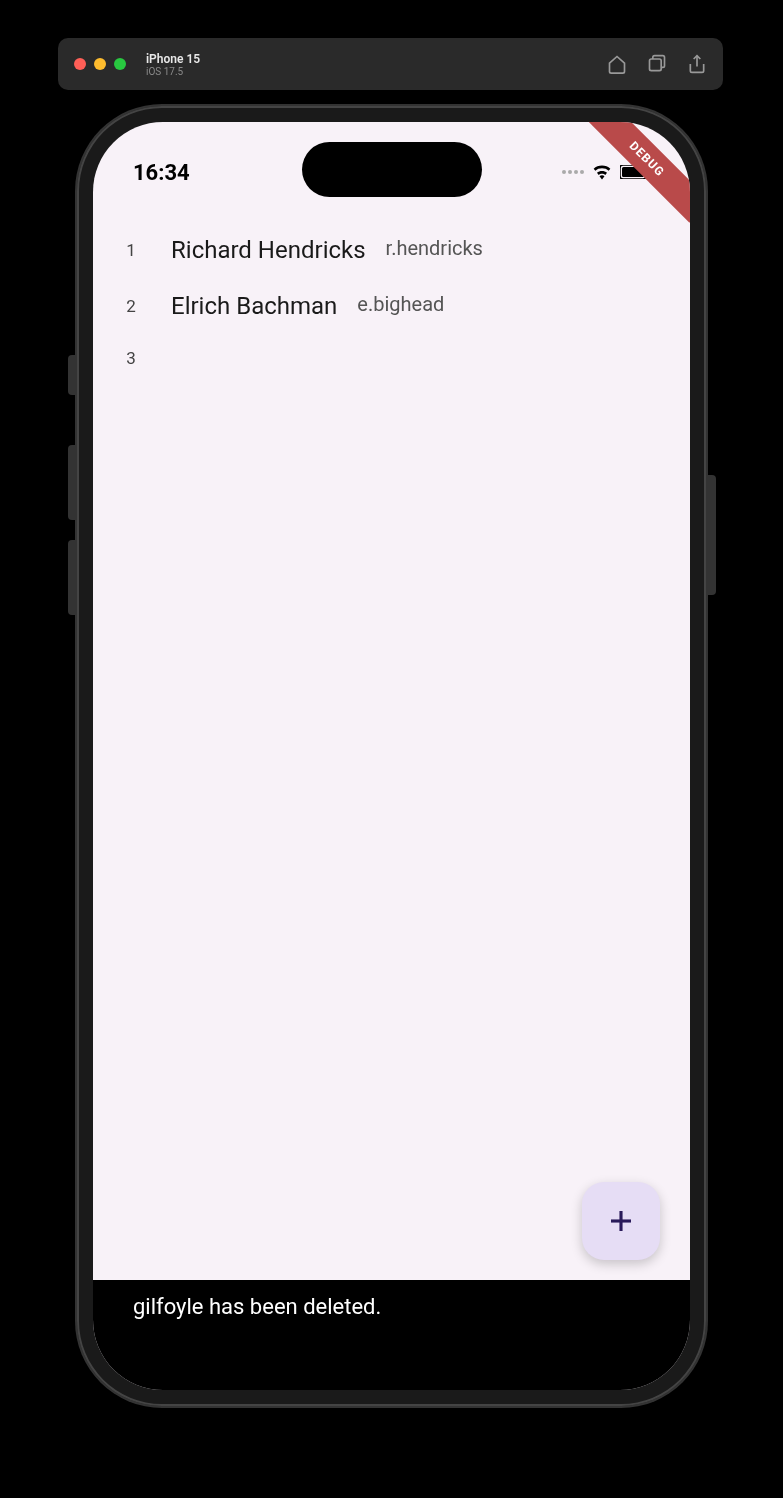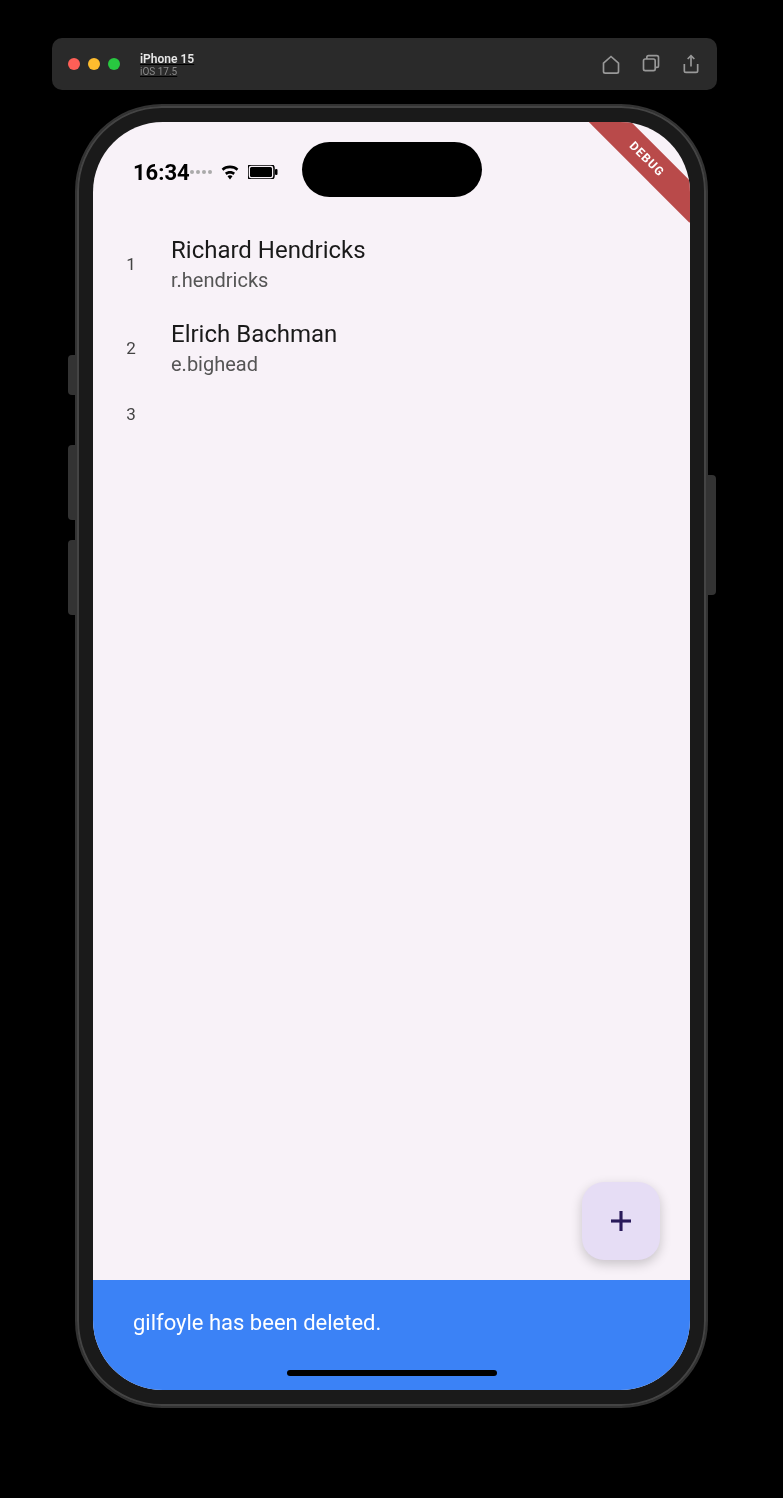--- a/index.html
+++ b/index.html
@@ -14,29 +14,28 @@
       width: 783px;
       height: 1498px;
       overflow: hidden;
       position: relative;
     }
     
     
     .simulator-chrome {
       position: absolute;
       top: 38px;
-      left: 52px;
+      left: 58px;
       width: 665px;
       height: 52px;
       background: #2a2a2a;
       border-radius: 10px;
       display: flex;
       align-items: center;
       padding: 12px 16px;
-      text-decoration: underline;
     }
     
     .traffic-lights {
       display: flex;
       gap: 8px;
       align-items: center;
     }
     
     .traffic-light {
       width: 12px;
@@ -155,20 +154,21 @@
       background: #000;
       border-radius: 30px;
       z-index: 10;
     }
     
     
     .status-bar {
       height: 80px;
       display: flex;
       align-items: center;
+      justify-content: space-between;
       padding: 0 40px;
       padding-top: 20px;
     }
     
     .status-time {
       font-size: 22px;
       font-weight: 700;
       color: #000;
     }
     
@@ -257,22 +257,21 @@
     
     .item-index {
       font-size: 17px;
       color: #444;
       width: 16px;
       text-align: center;
     }
     
     .item-content {
       display: flex;
-      flex-direction: column;
-      gap: 4px;
+      gap: 20px;
     }
     
     .item-name {
       font-size: 24px;
       color: #1a1a1a;
       font-weight: 400;
     }
     
     .item-username {
       font-size: 20px;
@@ -301,24 +300,24 @@
       color: #2a1a5a;
     }
     
     
     .snackbar {
       position: absolute;
       bottom: 0;
       left: 0;
       right: 0;
       height: 110px;
-      background: #3b82f6;
+      background: #000000;
       display: flex;
       align-items: flex-start;
-      padding: 30px 40px;
+      padding: 14px 40px;
     }
     
     .snackbar-text {
       color: #fff;
       font-size: 22px;
     }
     
     
     .home-indicator {
       position: absolute;

